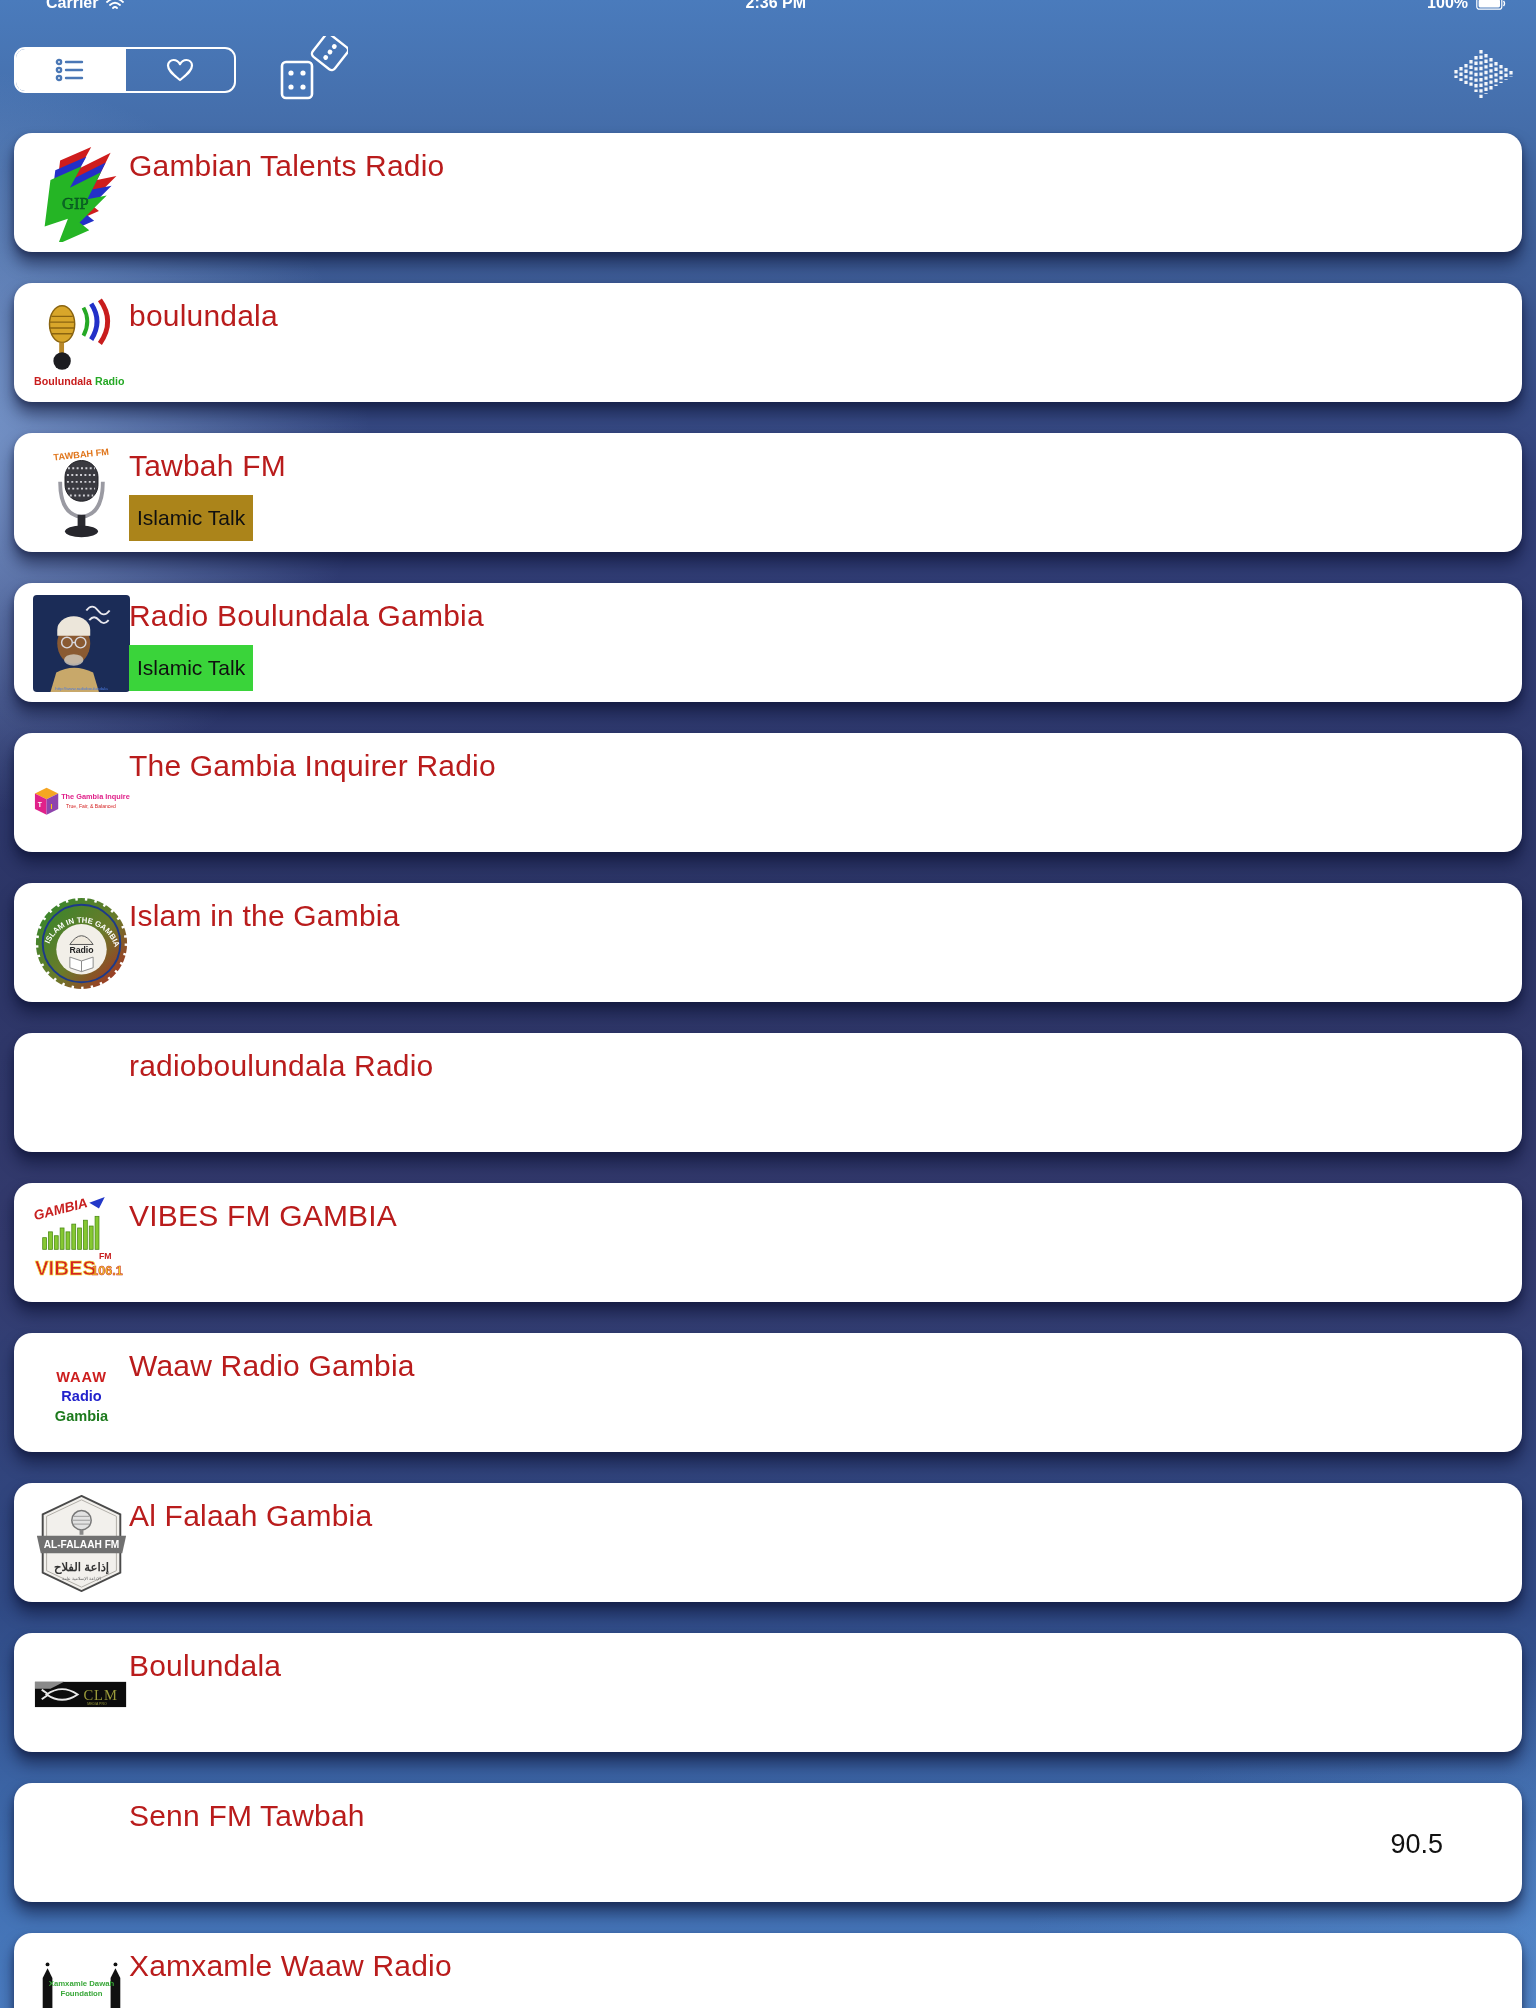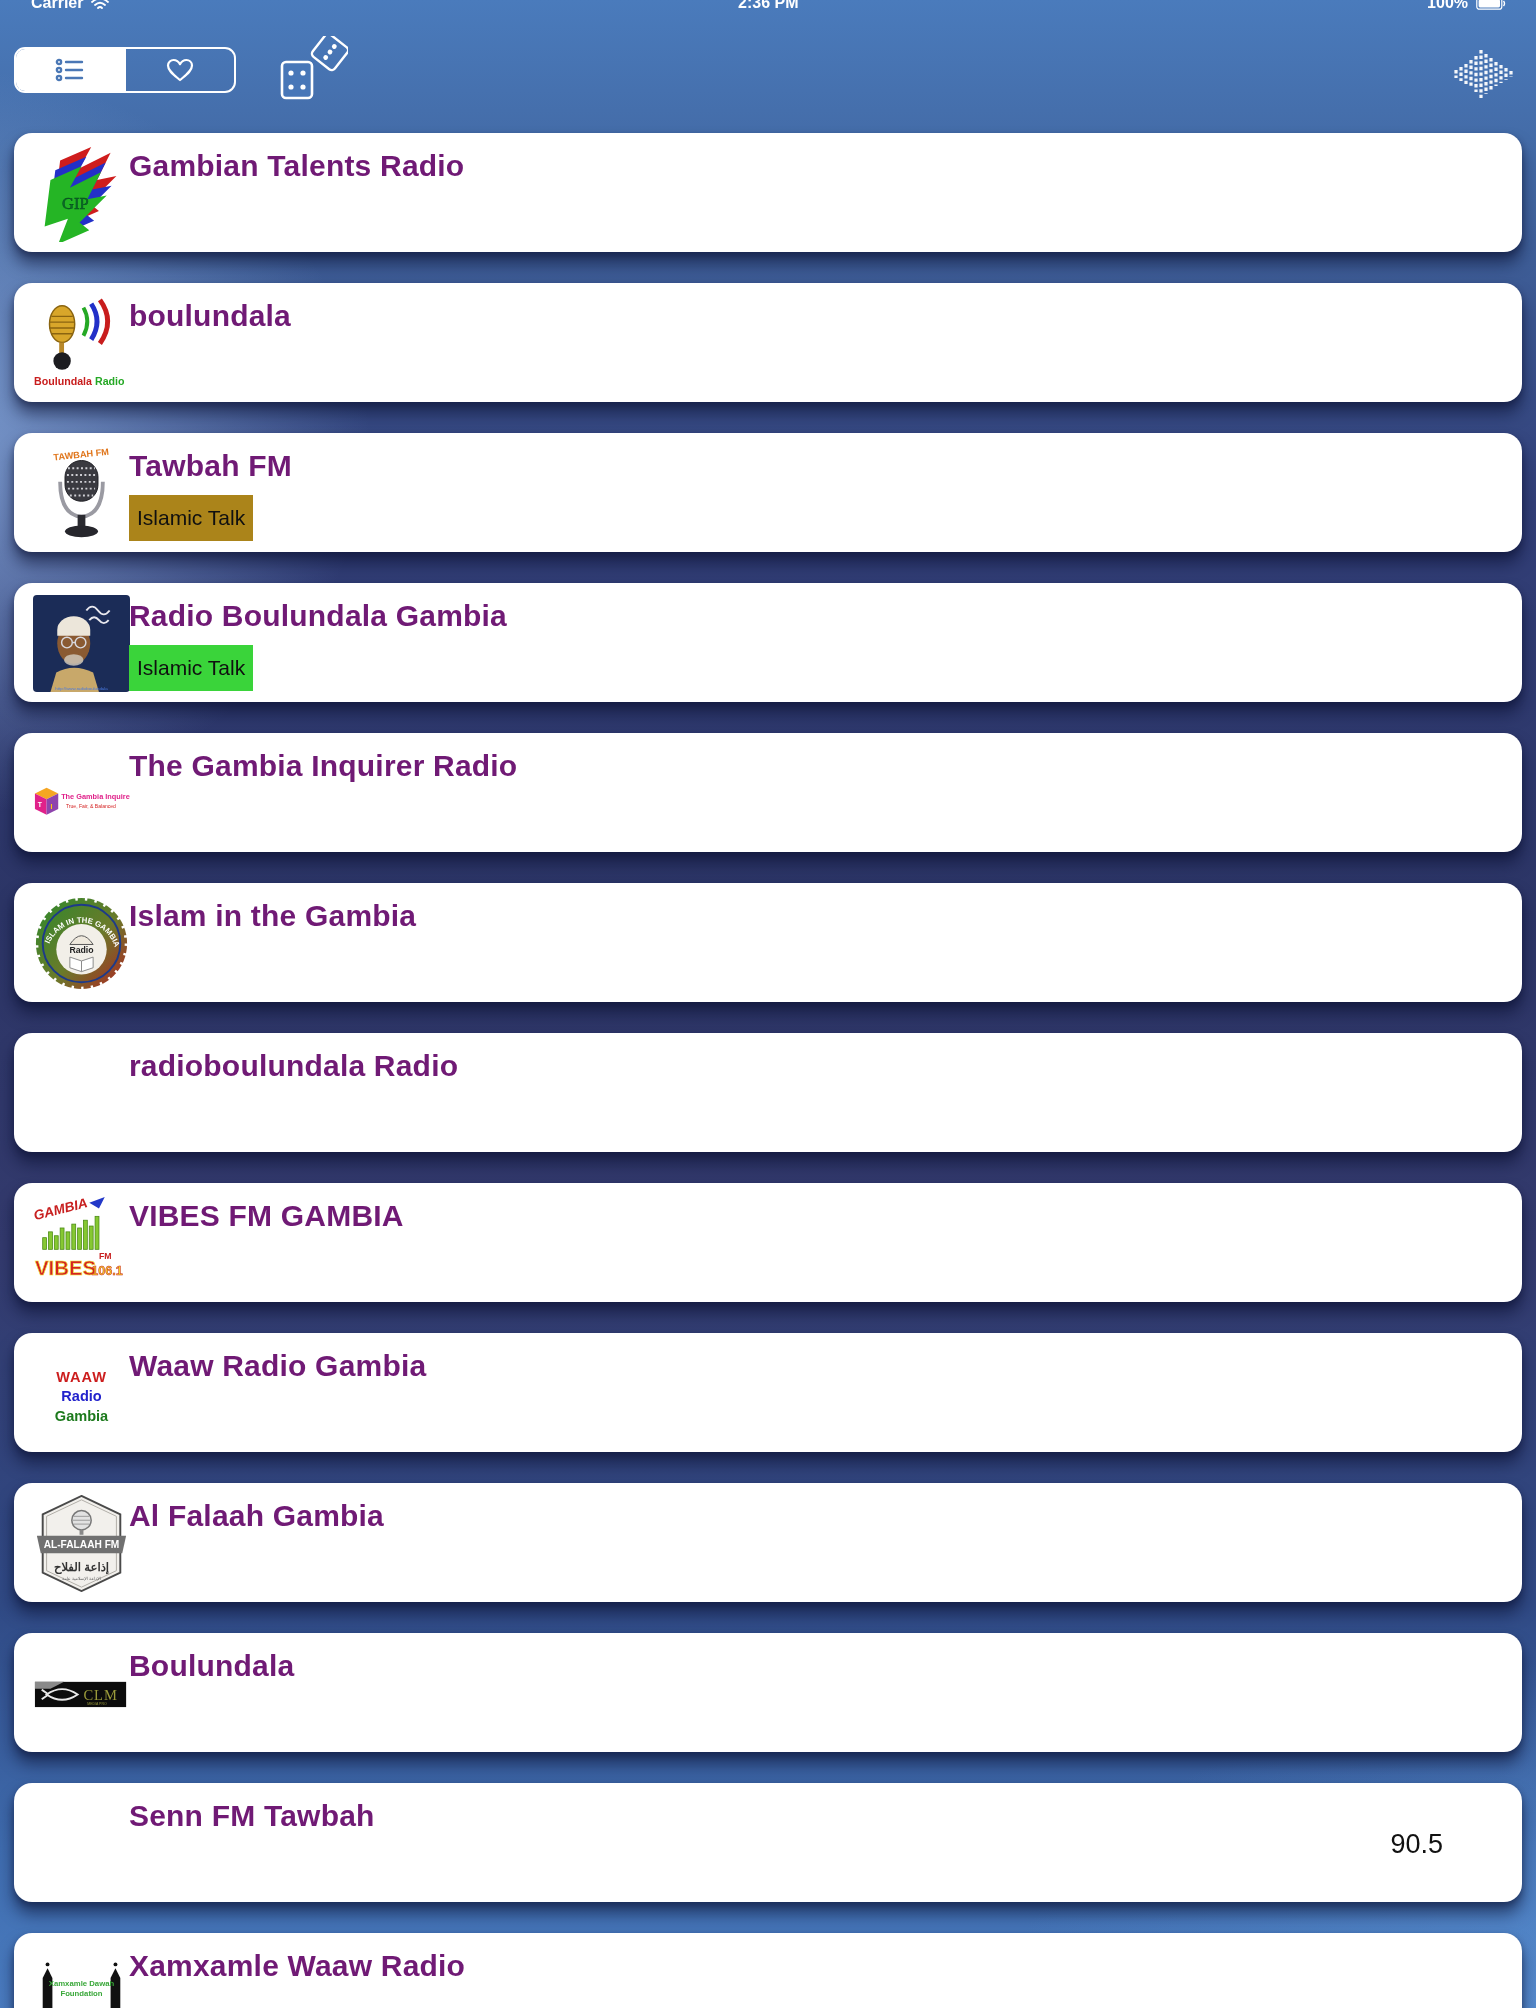--- a/index.html
+++ b/index.html
@@ -7,21 +7,21 @@
   body {
     font-family:"Liberation Sans", sans-serif;
     position:relative;
     background:
       radial-gradient(1100px 900px at -6% 22%, rgba(140,175,225,0.85), rgba(140,175,225,0) 42%),
       radial-gradient(1300px 800px at 110% 104%, rgba(95,150,215,0.75), rgba(95,150,215,0) 55%),
       linear-gradient(180deg,#4a7bbc 0%,#41659f 10%,#323f78 25%,#2c3566 45%,#333a6d 62%,#304a85 80%,#3f6cae 92%,#4a7cc0 100%);
   }
 
   
-  .statusbar { position:absolute; top:0; left:1px; right:0; height:15px; overflow:hidden; color:#fff; }
+  .statusbar { position:absolute; top:0; left:16px; right:0; height:15px; overflow:hidden; color:#fff; }
   .sb-inner { display:flex; justify-content:space-between; align-items:center; height:24px; padding:0 30px; transform:translateY(-9px); font-size:16px; font-weight:bold; }
   .sb-left, .sb-right { display:flex; align-items:center; gap:8px; }
 
   
   .toolbar { position:absolute; top:40px; left:14px; right:22px; height:70px; }
   .segmented { position:absolute; left:0; top:7px; width:222px; height:46px; border:2px solid #fff; border-radius:11px; display:flex; overflow:hidden; }
   .seg { flex:1; display:flex; align-items:center; justify-content:center; cursor:pointer; }
   .seg.selected { background:#fff; }
   .seg + .seg { border-left:2px solid #fff; }
   .dice-btn { position:absolute; left:262px; top:-4px; width:72px; height:70px; cursor:pointer; }
@@ -30,21 +30,21 @@
   
   .list { position:absolute; top:133px; left:14px; width:1508px; }
   .card {
     position:relative; height:119px; margin-bottom:31px;
     background:#fff; border-radius:18px;
     border:1px solid rgba(255,255,255,0.55);
     box-shadow:0 12px 16px rgba(10,14,48,0.55), 0 3px 6px rgba(10,14,48,0.35);
   }
   .logo { position:absolute; left:18px; top:11px; width:97px; height:97px;text-align:right; }
   .logo svg { width:100%; height:100%; display:block; }
-  .title { position:absolute; left:114px; top:15px; font-size:30px; font-weight:bold; color:#701a75; letter-spacing:0.2px; white-space:nowrap; }
+  .title { position:absolute; left:114px; top:15px; font-size:30px; font-weight:normal; color:#b91c1c; letter-spacing:0.2px; white-space:nowrap; }
   .tag { position:absolute; left:114px; top:61px; font-size:21px; color:#101010; padding:11px 8px; display:none; line-height:1.15; }
   .right-text { position:absolute; right:78px; top:50%; transform:translateY(-46%); font-size:27px; color:#111; }
 </style>
 </head>
 <body>
 
 <div class="statusbar">
   <div class="sb-inner">
     <span class="sb-left">
       <span>Carrier</span>

